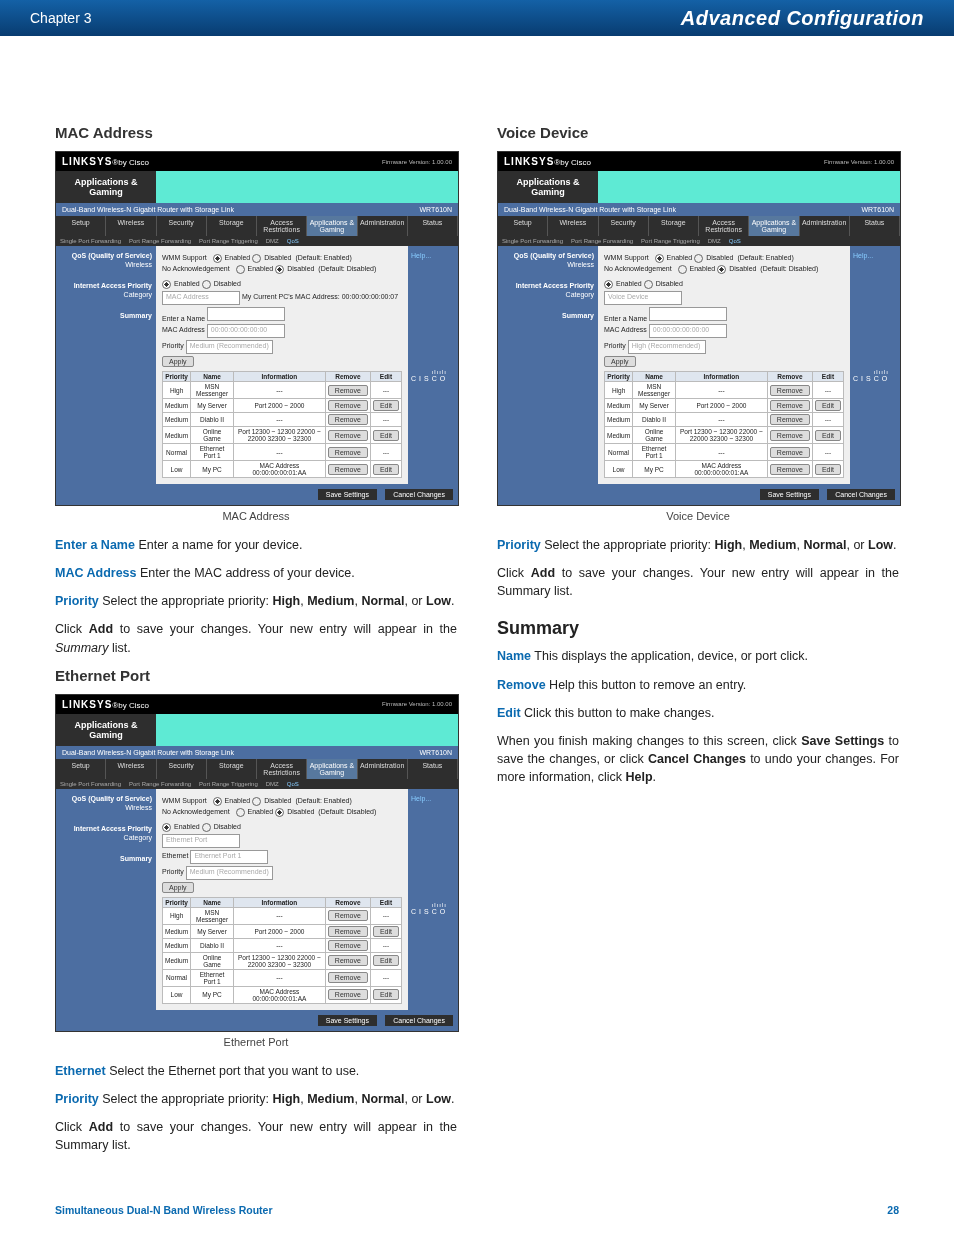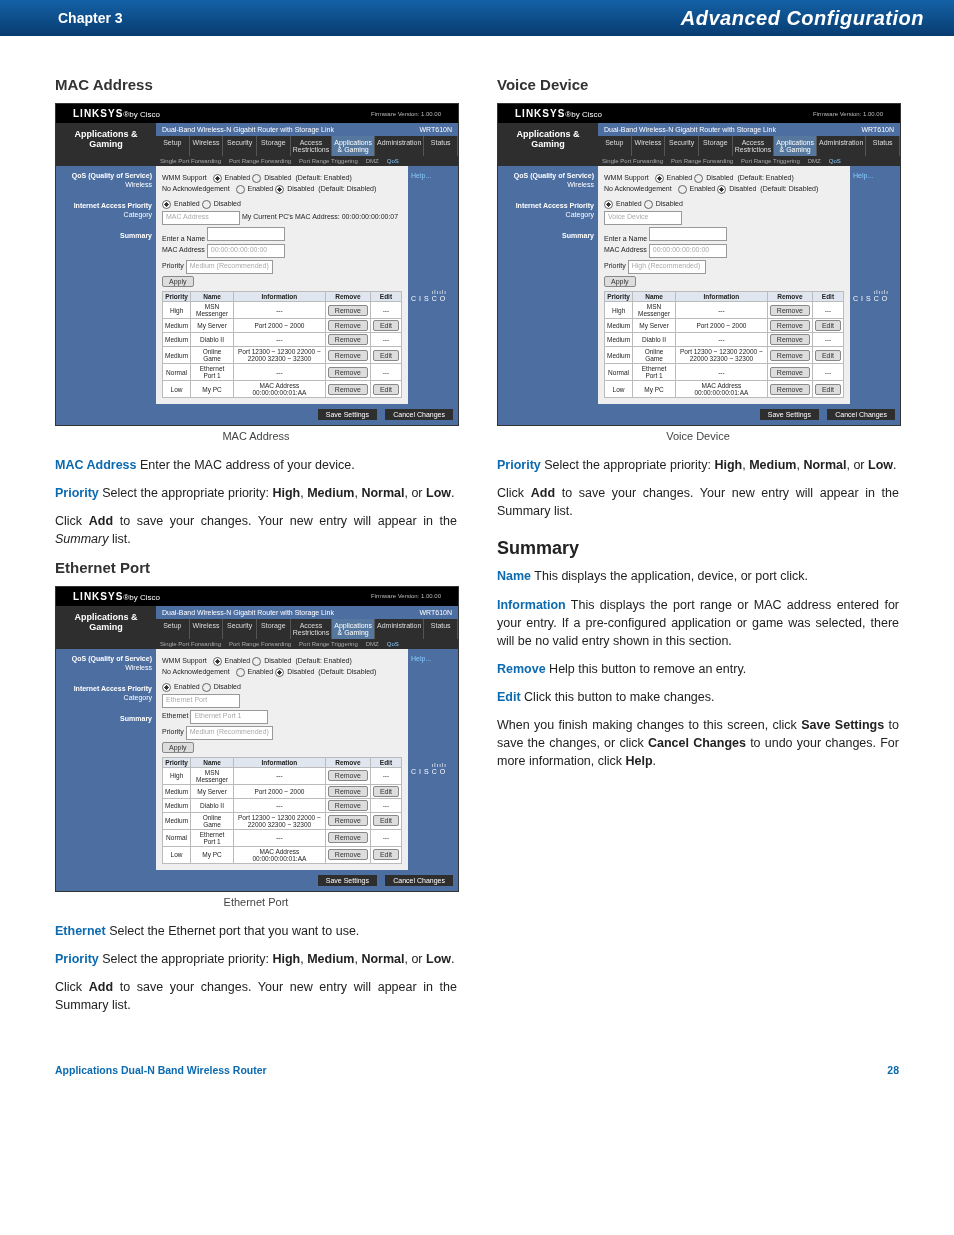--- a/index.html
+++ b/index.html
@@ -13,34 +13,34 @@
     background: #0b4d8c;
     background: linear-gradient(to bottom, #1461a6, #083c70);
     color: #fff;
     height: 36px;
     display: flex;
     align-items: center;
     justify-content: space-between;
     padding: 0 30px;
   }
   .topbar .chapter {
-    font-weight: 700;
+    font-weight: 400;
     font-size: 14px;
-    margin-left: 28px;
   }
   .topbar .title {
     font-weight: 700;
     font-size: 20px;
     font-style: italic;
     letter-spacing: .5px;
   }
   .page {
     display: flex;
     gap: 40px;
     padding: 40px 55px 30px 55px;
+    margin-top: 48px;
   }
   .col {
     flex: 1 1 0;
     min-width: 0;
   }
   h2.sect {
     font-size: 15px;
     font-weight: 700;
     margin: 0 0 10px 0;
     color: #333;
@@ -83,36 +83,37 @@
     border: 1px solid #333;
     background: #f3f3f3;
     font-size: 8px;
     color: #fff;
     margin-bottom: 2px;
     width: 100%;
   }
   .sh-top {
     background: #000;
     color: #fff;
-    padding: 4px 17px;
+    padding: 4px 6px;
     display: flex;
     justify-content: space-between;
     align-items: center;
   }
   .sh-top .brand {
     font-family: Arial, sans-serif;
     font-weight: 700;
     letter-spacing: 1px;
     font-size: 10px;
   }
   .sh-top .brand small { font-weight: 400; font-size: 8px; letter-spacing: 0; }
   .sh-top .fw { font-size: 6px; color: #bbb; }
   .sh-body {
     display: flex;
     background: #5eead4;
+    flex-direction: column;
   }
   .sh-nav-left {
     width: 92px;
     background: #2e2e2e;
     color: #fff;
     text-align: center;
     font-weight: 700;
     font-size: 9px;
     padding: 6px 4px;
   }
@@ -332,20 +333,21 @@
           <div class="cisco" style="margin-top:110px"><span class="bars">ılıılı</span><span>CISCO</span></div>
         </div>
       </div>
       <div class="sh-bottom">
         <span class="sbtn">Save Settings</span>
         <span class="sbtn">Cancel Changes</span>
       </div>
     </div>
     <div class="caption">MAC Address</div>
 
+    <p><span class="term">Enter a Name</span><span>  Enter a name for your device.</span></p>
     <p><span class="term">MAC Address</span><span>  Enter the MAC address of your device.</span></p>
     <p><span class="term">Priority</span><span>  Select the appropriate priority: </span><span class="bold">High</span><span>, </span><span class="bold">Medium</span><span>, </span><span class="bold">Normal</span><span>, or </span><span class="bold">Low</span><span>.</span></p>
     <p><span>Click </span><span class="bold">Add</span><span> to save your changes. Your new entry will appear in the </span><i>Summary</i><span> list.</span></p>
 
     <h2 class="sect">Ethernet Port</h2>
 
     <div class="shot">
       <div class="sh-top">
         <span class="brand"><span>LINKSYS</span><small>®by Cisco</small></span>
         <span class="fw">Firmware Version: 1.00.00</span>
@@ -601,23 +603,22 @@
         <span class="sbtn">Cancel Changes</span>
       </div>
     </div>
     <div class="caption">Voice Device</div>
 
     <p><span class="term">Priority</span><span>  Select the appropriate priority: </span><span class="bold">High</span><span>, </span><span class="bold">Medium</span><span>, </span><span class="bold">Normal</span><span>, or </span><span class="bold">Low</span><span>.</span></p>
     <p><span>Click </span><span class="bold">Add</span><span> to save your changes. Your new entry will appear in the Summary list.</span></p>
 
     <h2 class="big">Summary</h2>
     <p><span class="term">Name</span><span> This displays the application, device, or port click.</span></p>
-    <p><span class="term">Information</span><span>  This displays the port range or MAC address entered for your entry. If a pre-configured application or game was selected, there will be no valid entry shown in this section.</span></p>
     <p><span class="term">Remove</span><span>  Help this button to remove an entry.</span></p>
     <p><span class="term">Edit</span><span>  Click this button to make changes.</span></p>
     <p><span>When you finish making changes to this screen, click </span><span class="bold">Save Settings</span><span> to save the changes, or click </span><span class="bold">Cancel Changes</span><span> to undo your changes. For more information, click </span><span class="bold">Help</span><span>.</span></p>
   </div>
 </div>
 
 <div class="footer">
-  <span>Applications Dual-N Band Wireless Router</span>
+  <span>Simultaneous Dual-N Band Wireless Router</span>
   <span>28</span>
 </div>
 
 </body></html>

